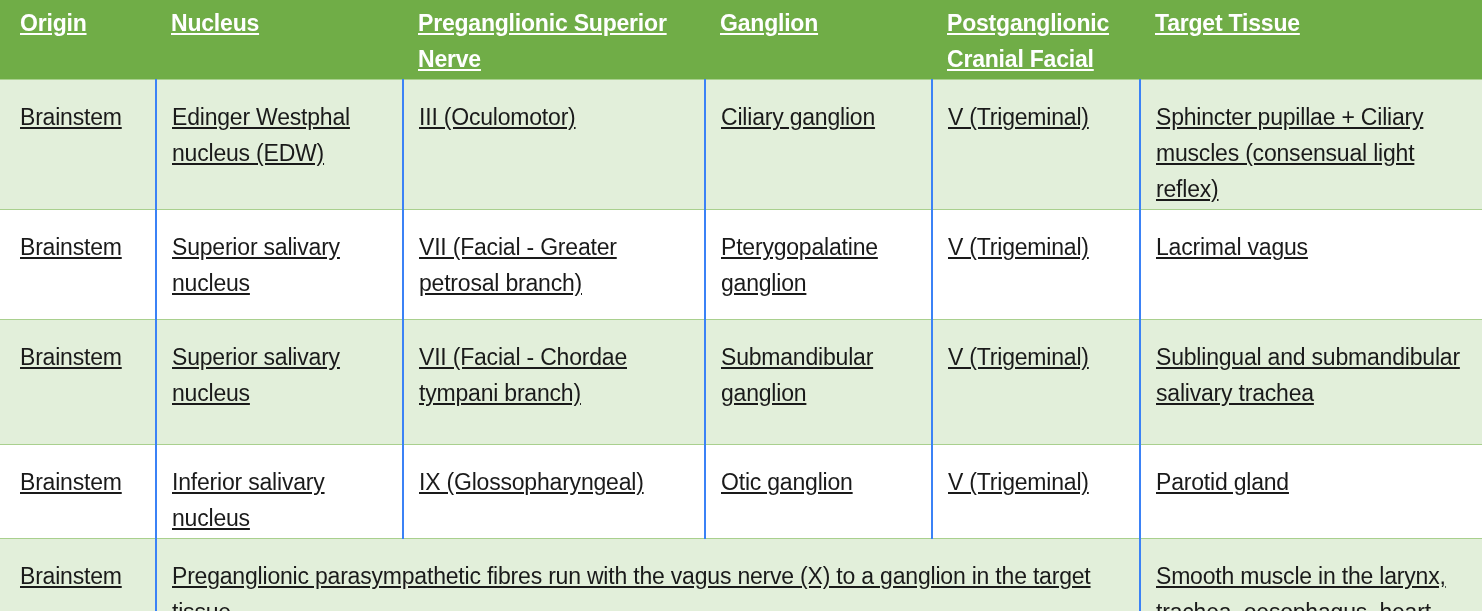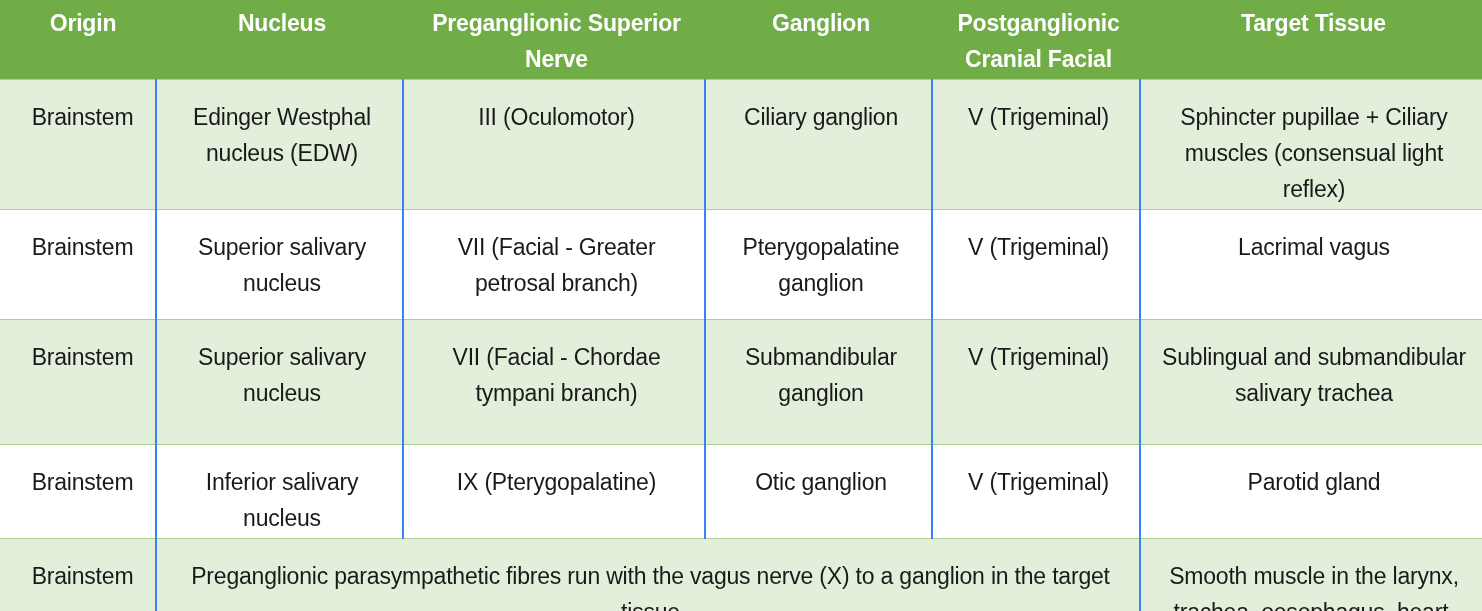--- a/index.html
+++ b/index.html
@@ -14,23 +14,24 @@
     color: #1a1a1a;
   }
   col.c0 { width: 156px; }
   col.c1 { width: 247px; }
   col.c2 { width: 302px; }
   col.c3 { width: 227px; }
   col.c4 { width: 208px; }
   col.c5 { width: 342px; }
   th, td {
     vertical-align: top;
-    text-align: center;
+    text-align: left;
     padding: 19px 10px 2px 15px;
     letter-spacing: -0.2px;
+    text-decoration: underline;
   }
   thead th {
     background: #70ad47;
     color: #ffffff;
     font-weight: bold;
     height: 72px;
     padding-top: 5px;
     border: none;
   }
   tbody td {
@@ -91,21 +92,21 @@
       <td>Brainstem</td>
       <td>Superior salivary nucleus</td>
       <td>VII (Facial - Chordae tympani branch)</td>
       <td>Submandibular ganglion</td>
       <td>V (Trigeminal)</td>
       <td>Sublingual and submandibular salivary trachea</td>
     </tr>
     <tr class="even r4">
       <td>Brainstem</td>
       <td>Inferior salivary nucleus</td>
-      <td>IX (Pterygopalatine)</td>
+      <td>IX (Glossopharyngeal)</td>
       <td>Otic ganglion</td>
       <td>V (Trigeminal)</td>
       <td>Parotid gland</td>
     </tr>
     <tr class="odd r5">
       <td>Brainstem</td>
       <td colspan="4">Preganglionic parasympathetic fibres run with the vagus nerve (X) to a ganglion in the target tissue</td>
       <td>Smooth muscle in the larynx, trachea, oesophagus, heart, lungs and GI system</td>
     </tr>
   </tbody>

